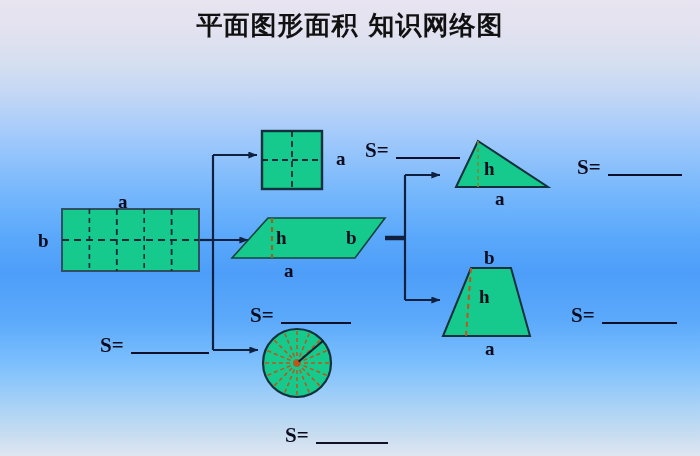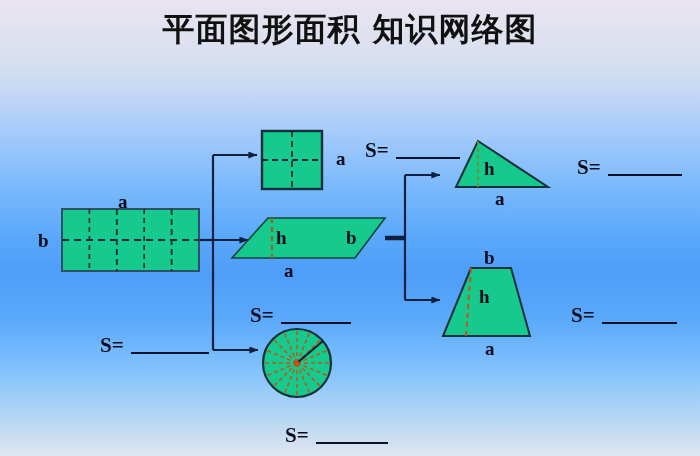--- a/index.html
+++ b/index.html
@@ -33,21 +33,21 @@
     overflow: hidden;
   }
   #title {
     position: absolute;
     top: 8px;
     left: 0;
     width: 700px;
     text-align: center;
     font-family: "DejaVu Serif", "Liberation Serif", serif;
     font-weight: 700;
-    font-size: 32px;
+    font-size: 26px;
     color: #111111;
     letter-spacing: 1px;
     white-space: nowrap;
   }
   #svg-layer {
     position: absolute;
     inset: 0;
     width: 700px;
     height: 456px;
   }

